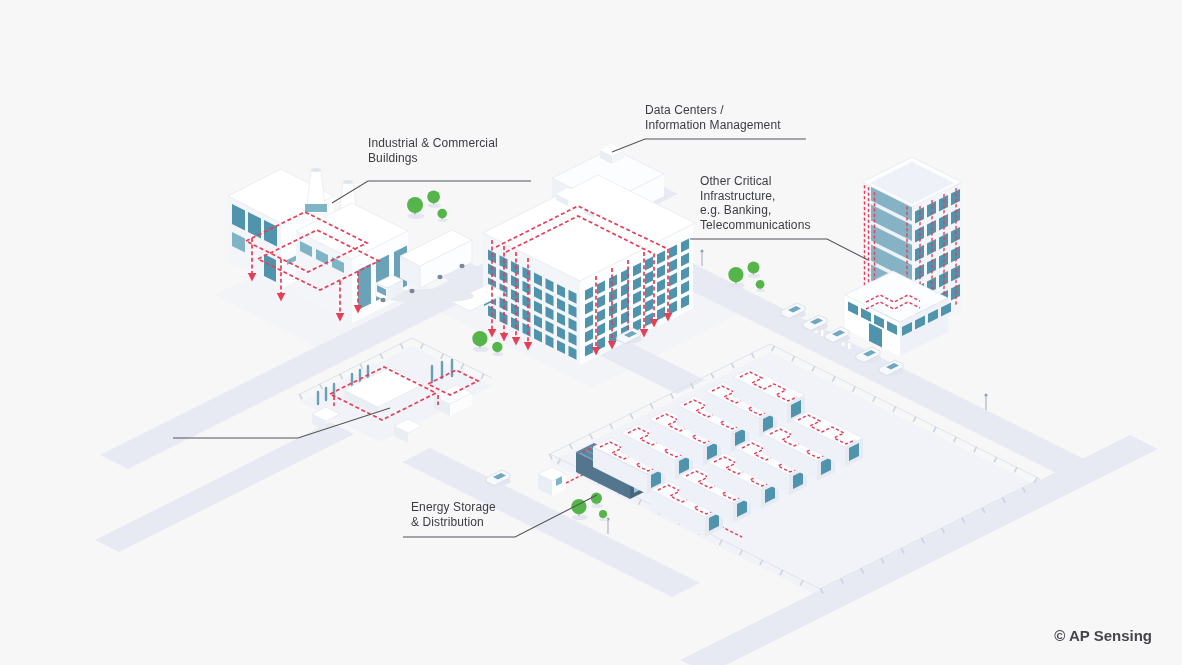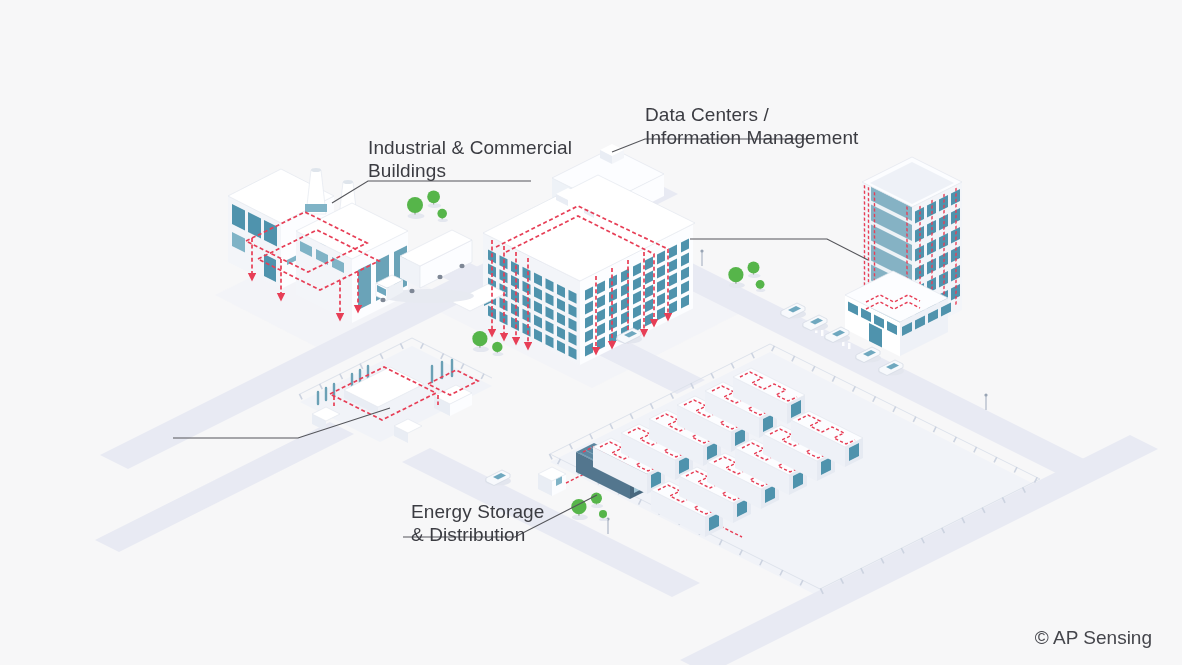--- a/index.html
+++ b/index.html
@@ -17,23 +17,23 @@
   .winl{fill:var(--window-teal-light,#7fb3c6);}
   .glass{fill:var(--glass,#85b2c4);}
   .cable{fill:none;stroke:var(--accent-red,#e73e56);stroke-width:1.7;stroke-dasharray:4 2.6;}
   .cable-thin{fill:none;stroke:var(--accent-red,#e73e56);stroke-width:1.4;stroke-dasharray:3.2 2.2;}
   .cable-arrow{fill:var(--accent-red,#e73e56);}
   .rail{fill:none;stroke:#dde2eb;stroke-width:1;}
   .posts{fill:none;stroke:var(--fence,#ccd3e0);stroke-width:6;stroke-dasharray:1.6 21;}
   .leader{fill:none;stroke:var(--line-dark,#54555a);stroke-width:1.1;}
   .teal-bar{stroke:#6aa0b5;stroke-width:2.4;}
   .pole{stroke:#b3bcc9;stroke-width:1.3;}
-  .label{position:absolute;font-size:19px;line-height:1.22;font-weight:500;
+  .label{position:absolute;font-size:12px;line-height:1.22;font-weight:500;
          color:var(--text,#3b3c42);white-space:pre-line;letter-spacing:.1px;}
-  .copyright{position:absolute;right:30px;top:627px;font-size:19px;color:#45464c;}
+  .copyright{position:absolute;right:30px;top:627px;font-size:15px;color:#45464c;font-weight:bold;}
 </style>
 </head>
 <body>
 
 <div class="stage">
 <svg width="1182" height="665" viewBox="0 0 1182 665">
   <defs>
     <marker id="arw" markerWidth="8" markerHeight="8" refX="3" refY="2.5" orient="auto">
       <path d="M0,0 L5,2.5 L0,5 Z" class="cable-arrow" fill="#e73e56"></path>
     </marker>
@@ -375,16 +375,20 @@
     <path class="leader" d="M690,239 L827,239 L868,260"></path>
     <path class="leader" d="M173,438 L298,438 L390,408"></path>
     <path class="leader" d="M403,537 L515,537 L597,495"></path>
   </g>
 </svg>
 
 <div class="label" style="left:368px;top:136px">Industrial &amp; Commercial
 Buildings</div>
 <div class="label" style="left:645px;top:103px">Data Centers /
 Information Management</div>
+<div class="label" style="left:700px;top:174px">Other Critical
+Infrastructure,
+e.g. Banking,
+Telecommunications</div>
 <div class="label" style="left:411px;top:500px">Energy Storage
 &amp; Distribution</div>
 <div class="copyright">© AP Sensing</div>
 </div>
 
 </body></html>

